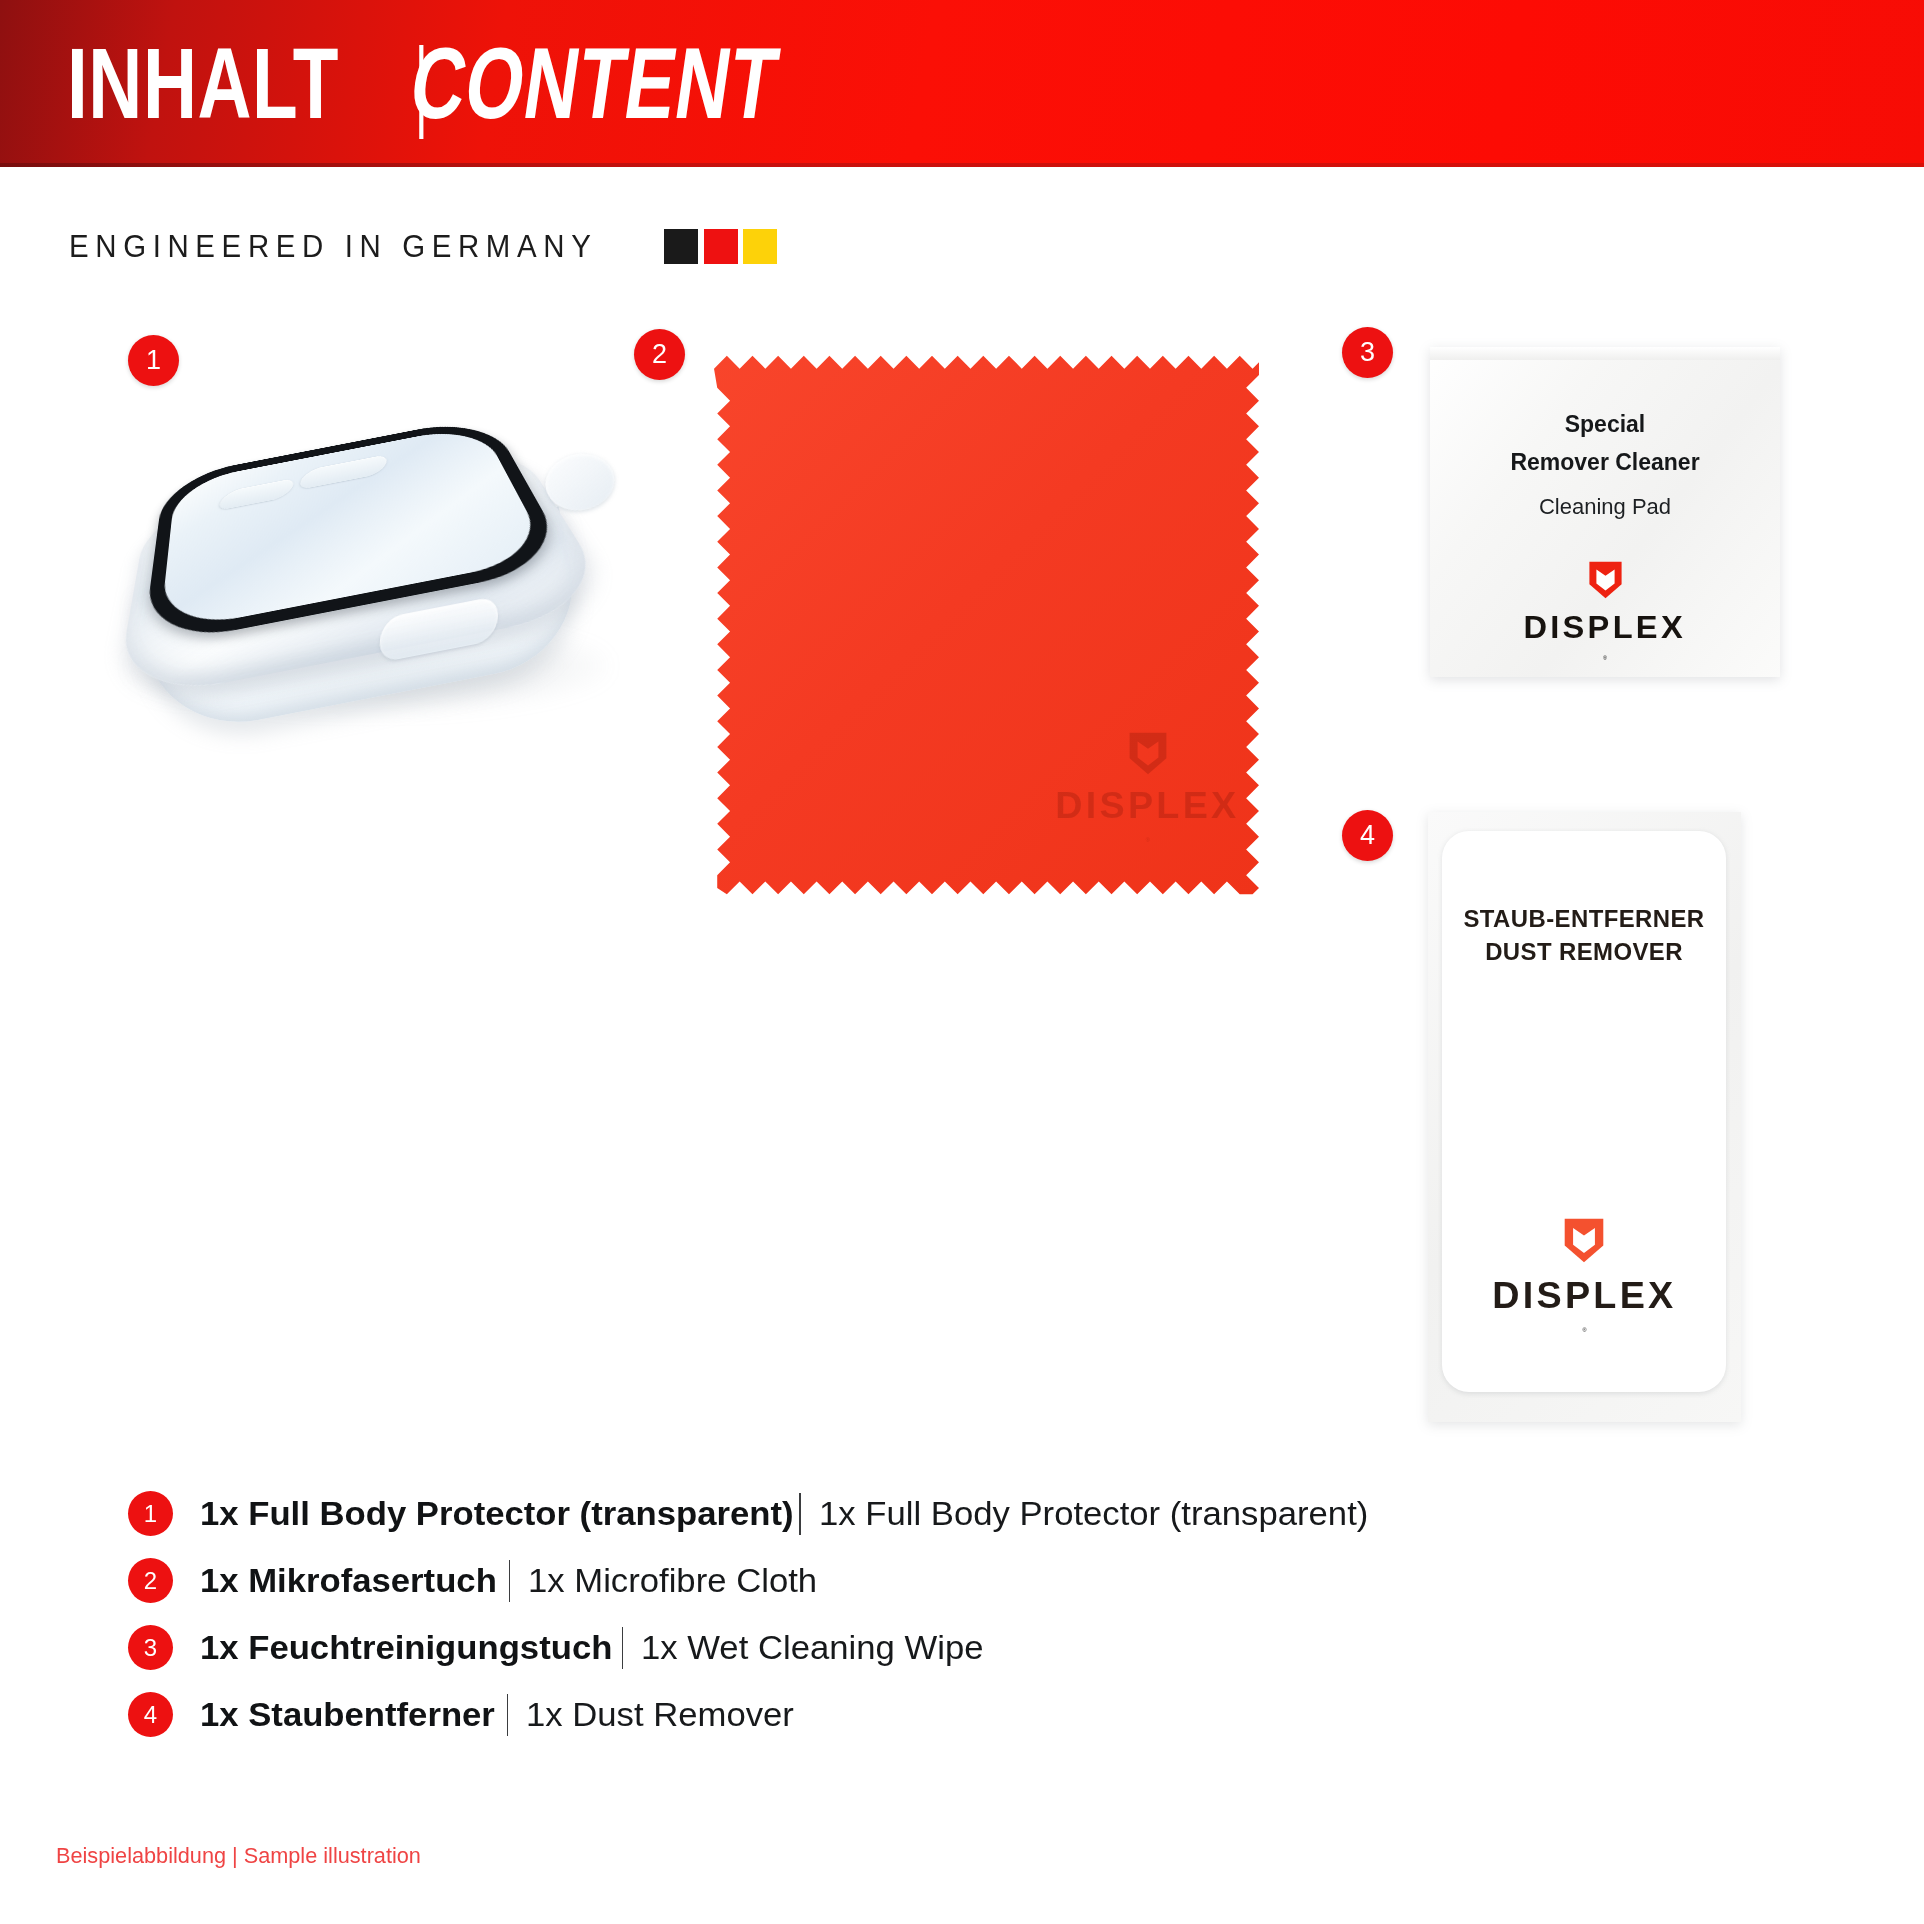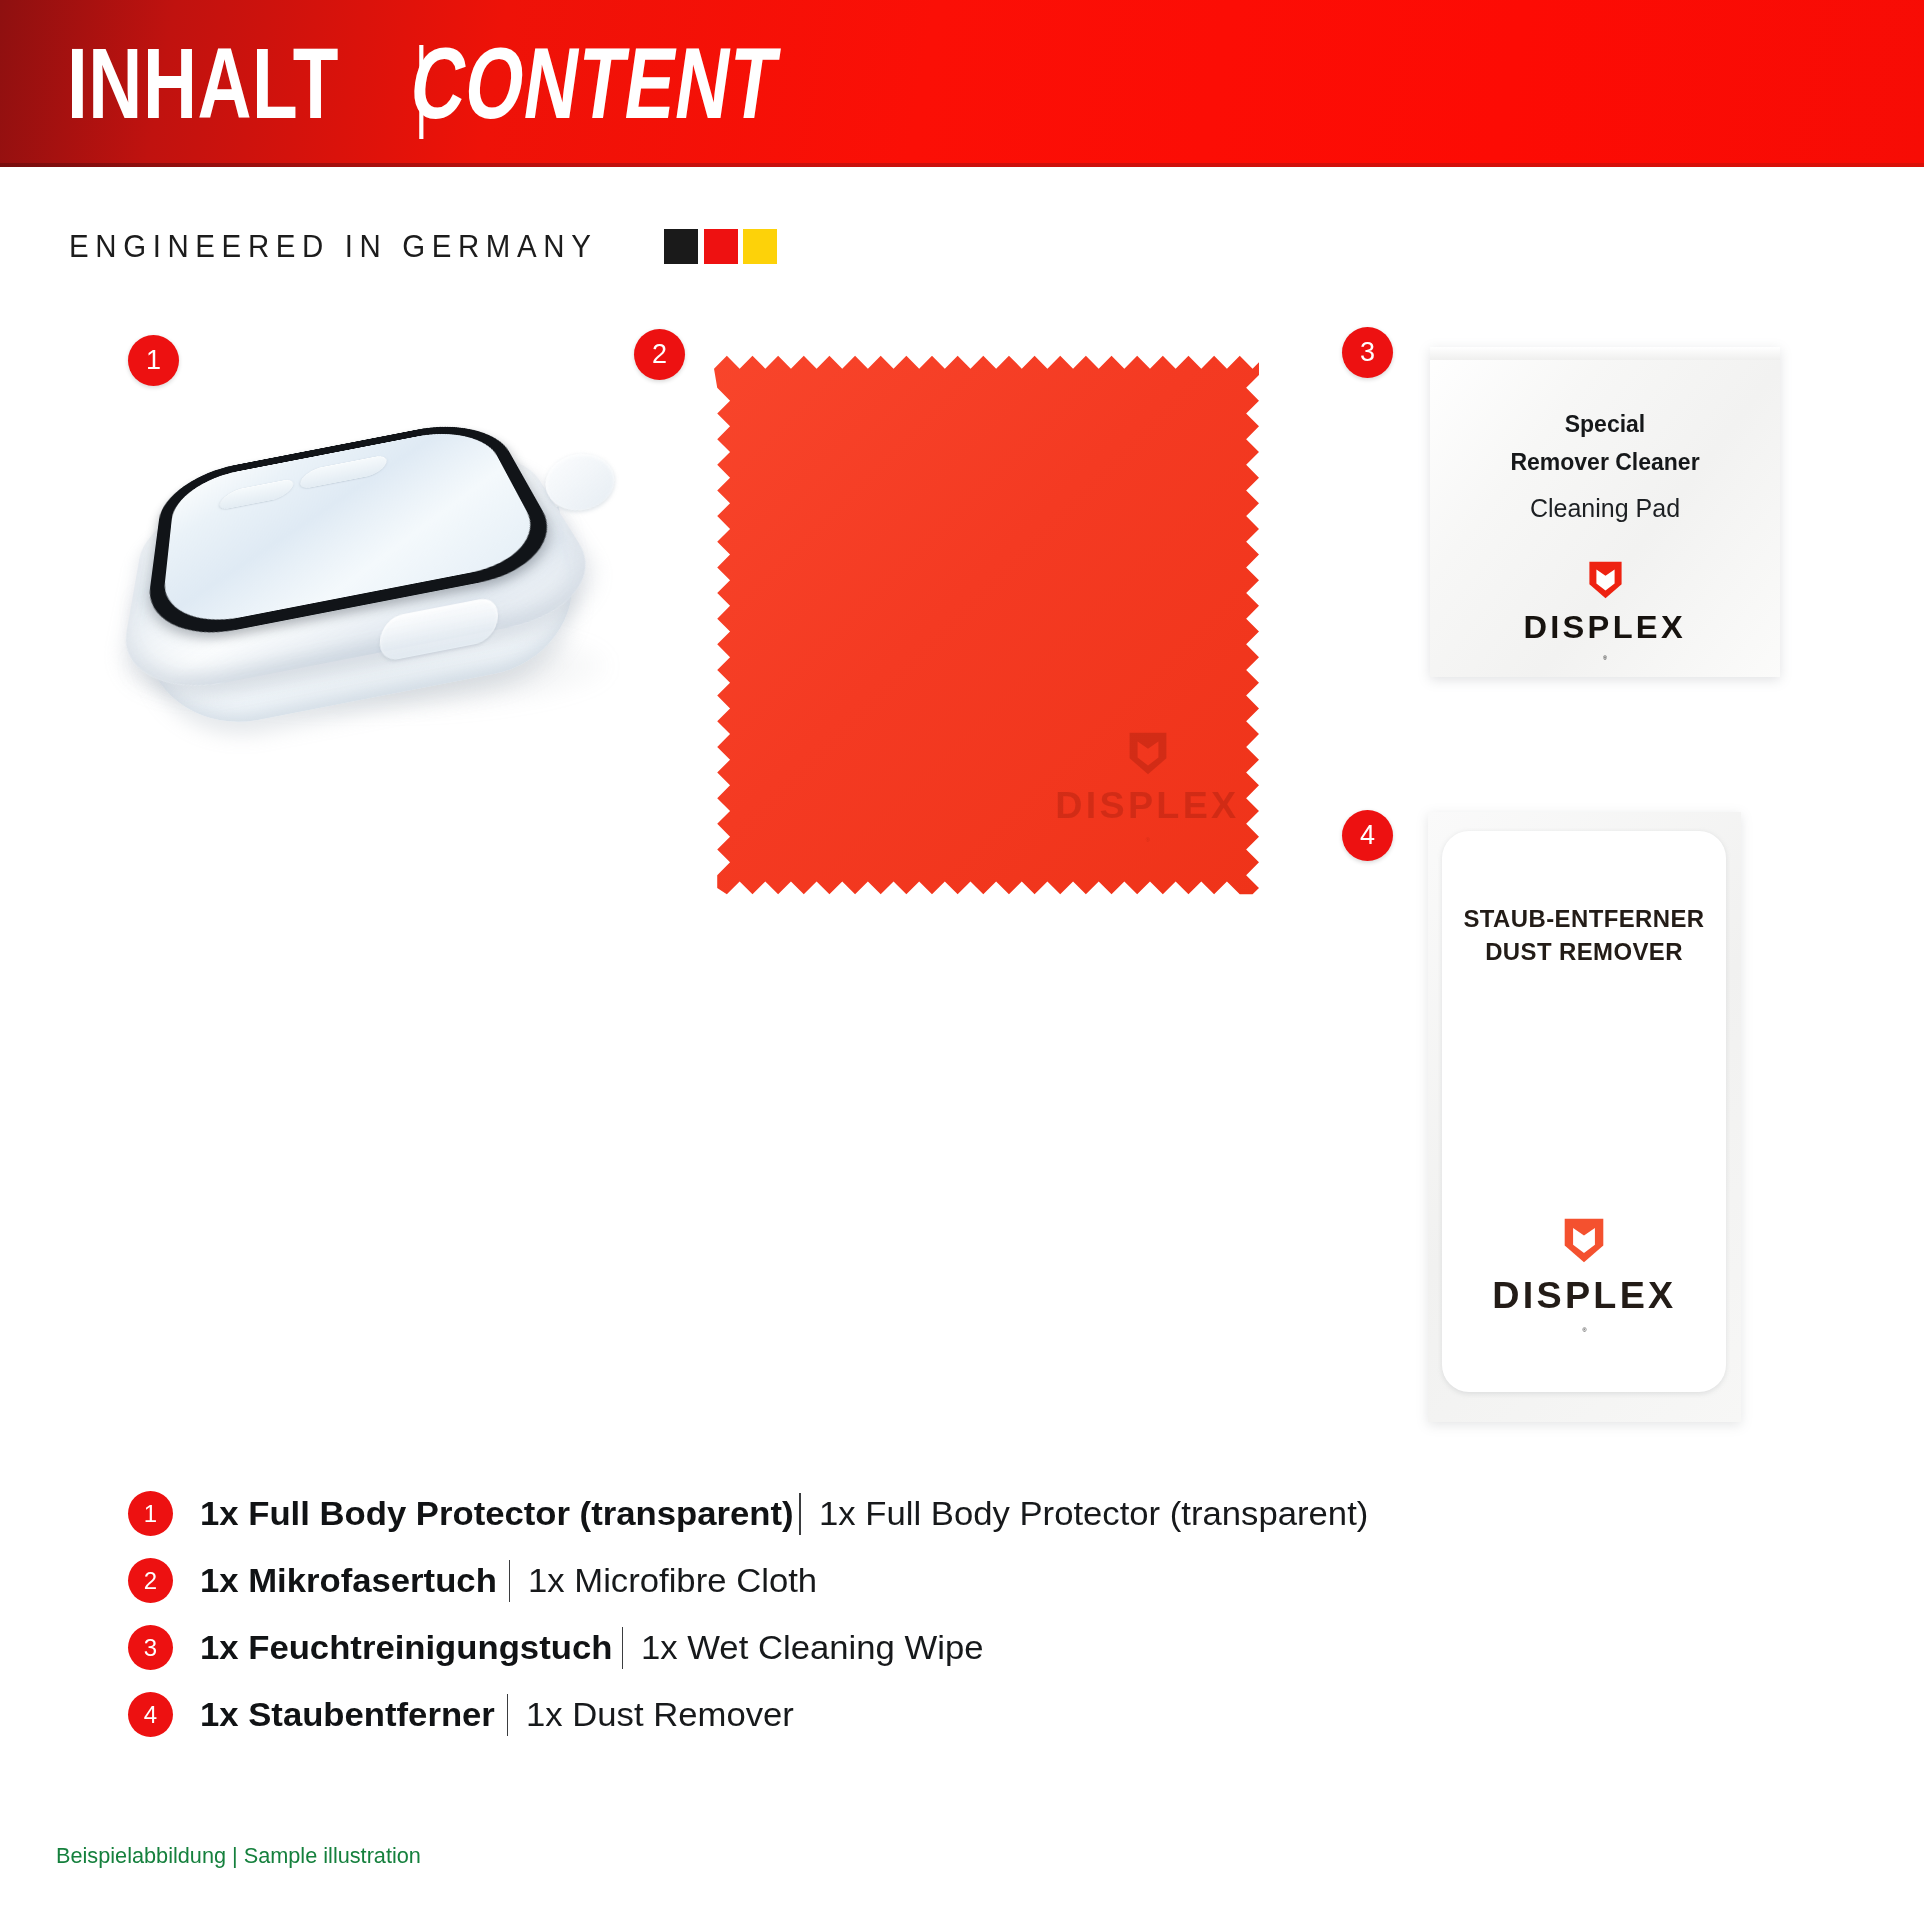--- a/index.html
+++ b/index.html
@@ -158,21 +158,21 @@
     content:"";position:absolute;left:0;top:0;right:0;height:13px;
     background:linear-gradient(180deg,#ffffff,#efefee);
   }
   .sachet-title{
     position:absolute;left:0;right:0;top:58px;text-align:center;
     font-size:23px;font-weight:700;color:#16181a;line-height:38px;
     font-family:"Liberation Sans", sans-serif;
   }
   .sachet-sub{
     position:absolute;left:0;right:0;top:147px;text-align:center;
-    font-size:25px;font-weight:400;color:#1d2023;
+    font-size:22px;font-weight:400;color:#1d2023;
     font-family:"Liberation Sans Narrow","Liberation Sans",sans-serif;
   }
   .sachet-logo{position:absolute;left:0;right:0;top:213px;display:flex;justify-content:center;align-items:center;gap:8.8px;}
   .sachet-logo .dx-word{font-size:32px;}
 
   
   .dust-card{
     position:absolute;left:1428px;top:812px;width:313px;height:610px;
     background:linear-gradient(135deg,#fafafa 0%,#f1f1f0 50%,#f7f7f6 100%);
     box-shadow:0 3.2px 11.2px rgba(120,125,130,.20);
@@ -215,21 +215,21 @@
   }
   .legend-en{
     font-size:34px;font-weight:400;color:#17191b;
     font-family:"Liberation Sans Narrow","Liberation Sans",sans-serif;
     transform:scaleX(1.02);transform-origin:left center;white-space:nowrap;
   }
 
   
   .footer{
     position:absolute;left:56px;top:1843px;
-    font-size:21.7px;color:#15803d;font-weight:400;
+    font-size:21.7px;color:#ef4444;font-weight:400;
     font-family:"Liberation Sans Narrow","Liberation Sans",sans-serif;
   }
 </style>
 </head>
 <body>
 
 <div class="banner">
   <div class="banner-title">
     <span class="t-inhalt">INHALT</span><span class="t-bar">|</span><span class="t-content">CONTENT</span>
   </div>

